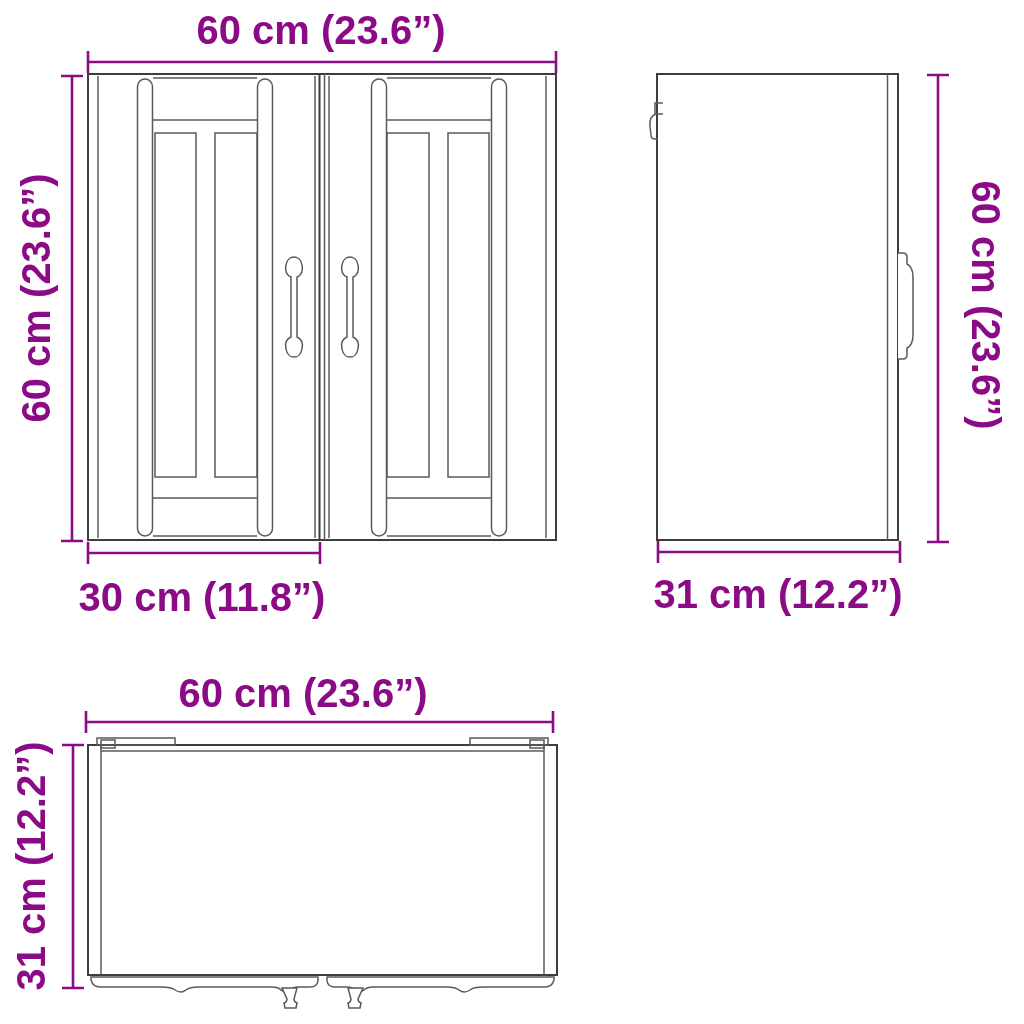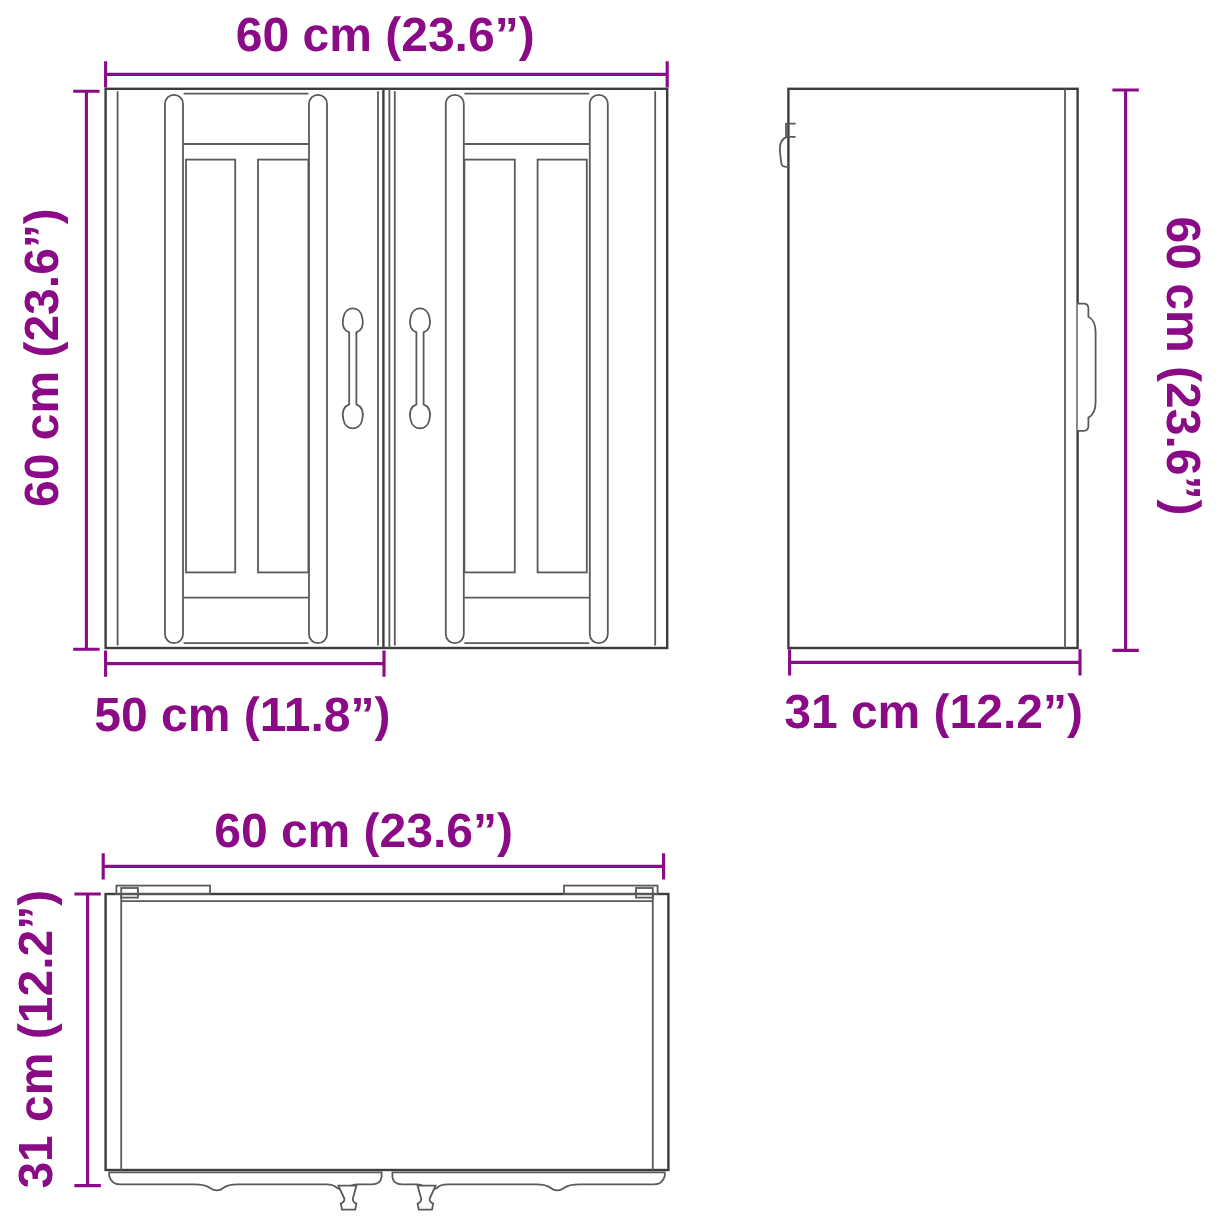--- a/index.html
+++ b/index.html
@@ -111,21 +111,21 @@
       <path class="dim-stroke" d="M658,552 H900 M658,541 V563 M900,541 V563"></path>
       <path class="dim-stroke" d="M86,722 H553 M86,711 V733 M553,711 V733"></path>
       <path class="dim-stroke" d="M73,745 V988 M62,745 H84 M62,988 H84"></path>
     </g>
   </svg>
 
   <div class="dim-label" style="left:321px;top:30px;">60 cm (23.6”)</div>
 
   <div class="dim-label rot-ccw" style="left:36px;top:298px;">60 cm (23.6”)</div>
 
-  <div class="dim-label" style="left:202px;top:597px;">50 cm (11.8”)</div>
+  <div class="dim-label" style="left:202px;top:597px;">30 cm (11.8”)</div>
 
   <div class="dim-label rot-cw" style="left:985px;top:305px;">60 cm (23.6”)</div>
 
   <div class="dim-label" style="left:778px;top:594px;">31 cm (12.2”)</div>
 
   <div class="dim-label" style="left:303px;top:693px;">60 cm (23.6”)</div>
 
   <div class="dim-label rot-ccw" style="left:31px;top:866px;">31 cm (12.2”)</div>
 </div>
 

